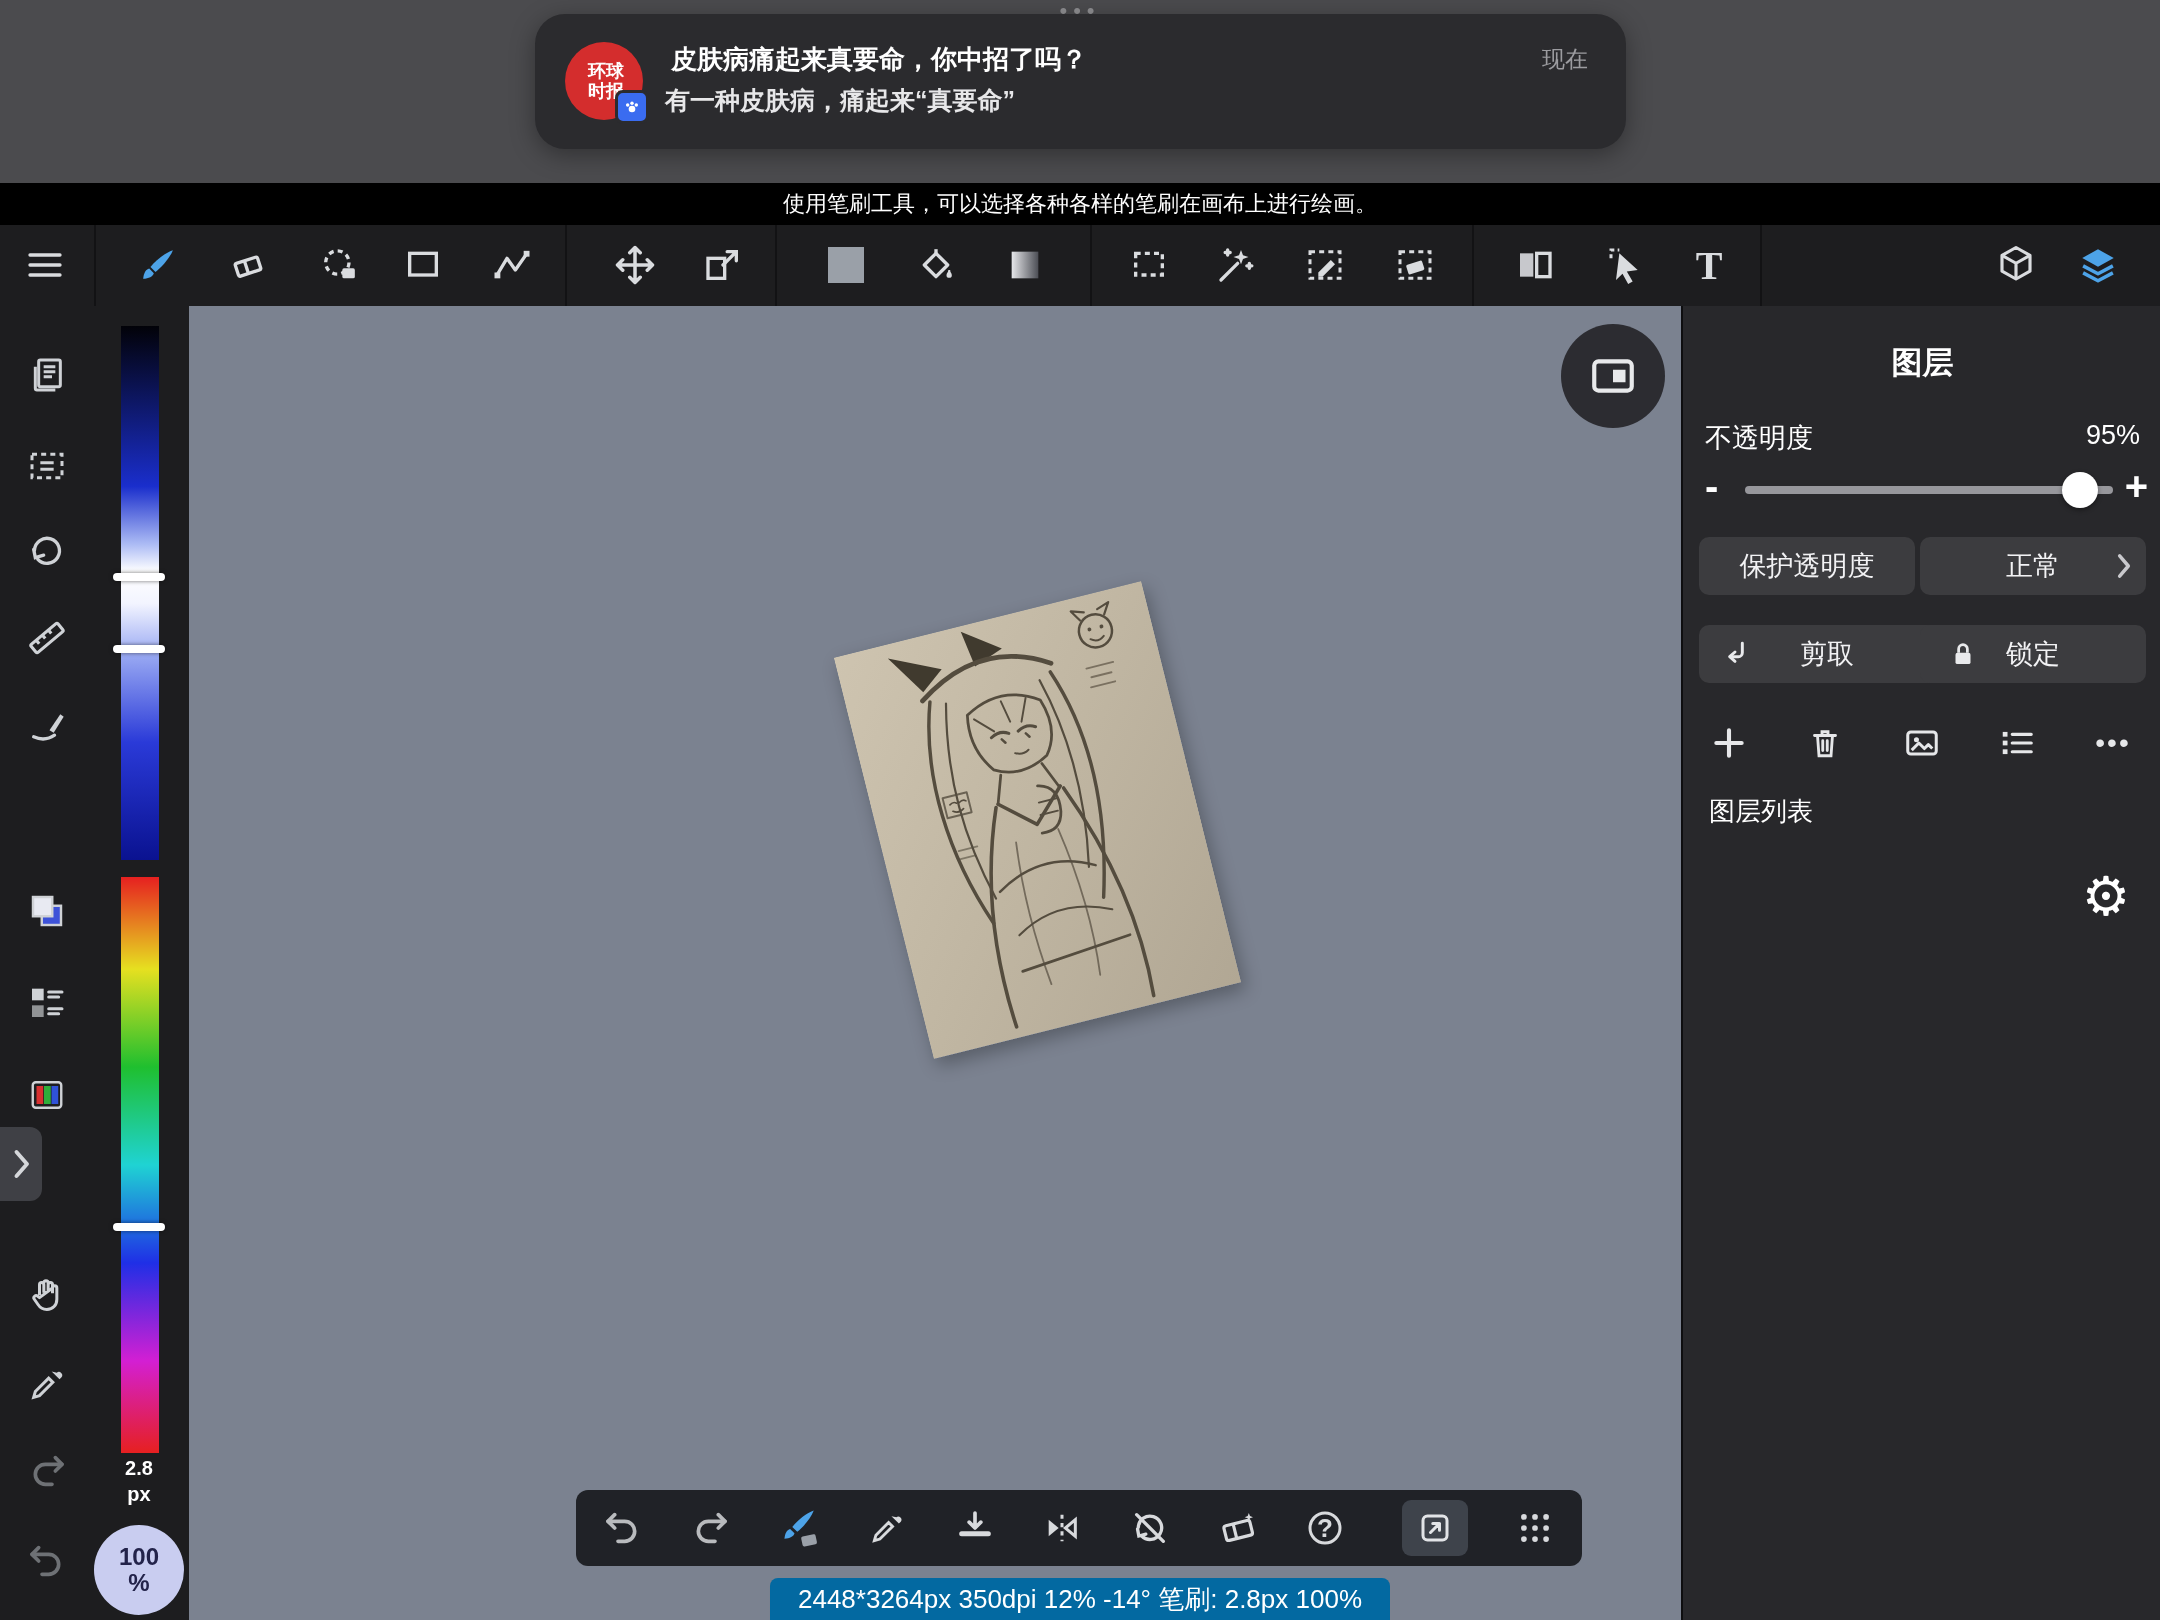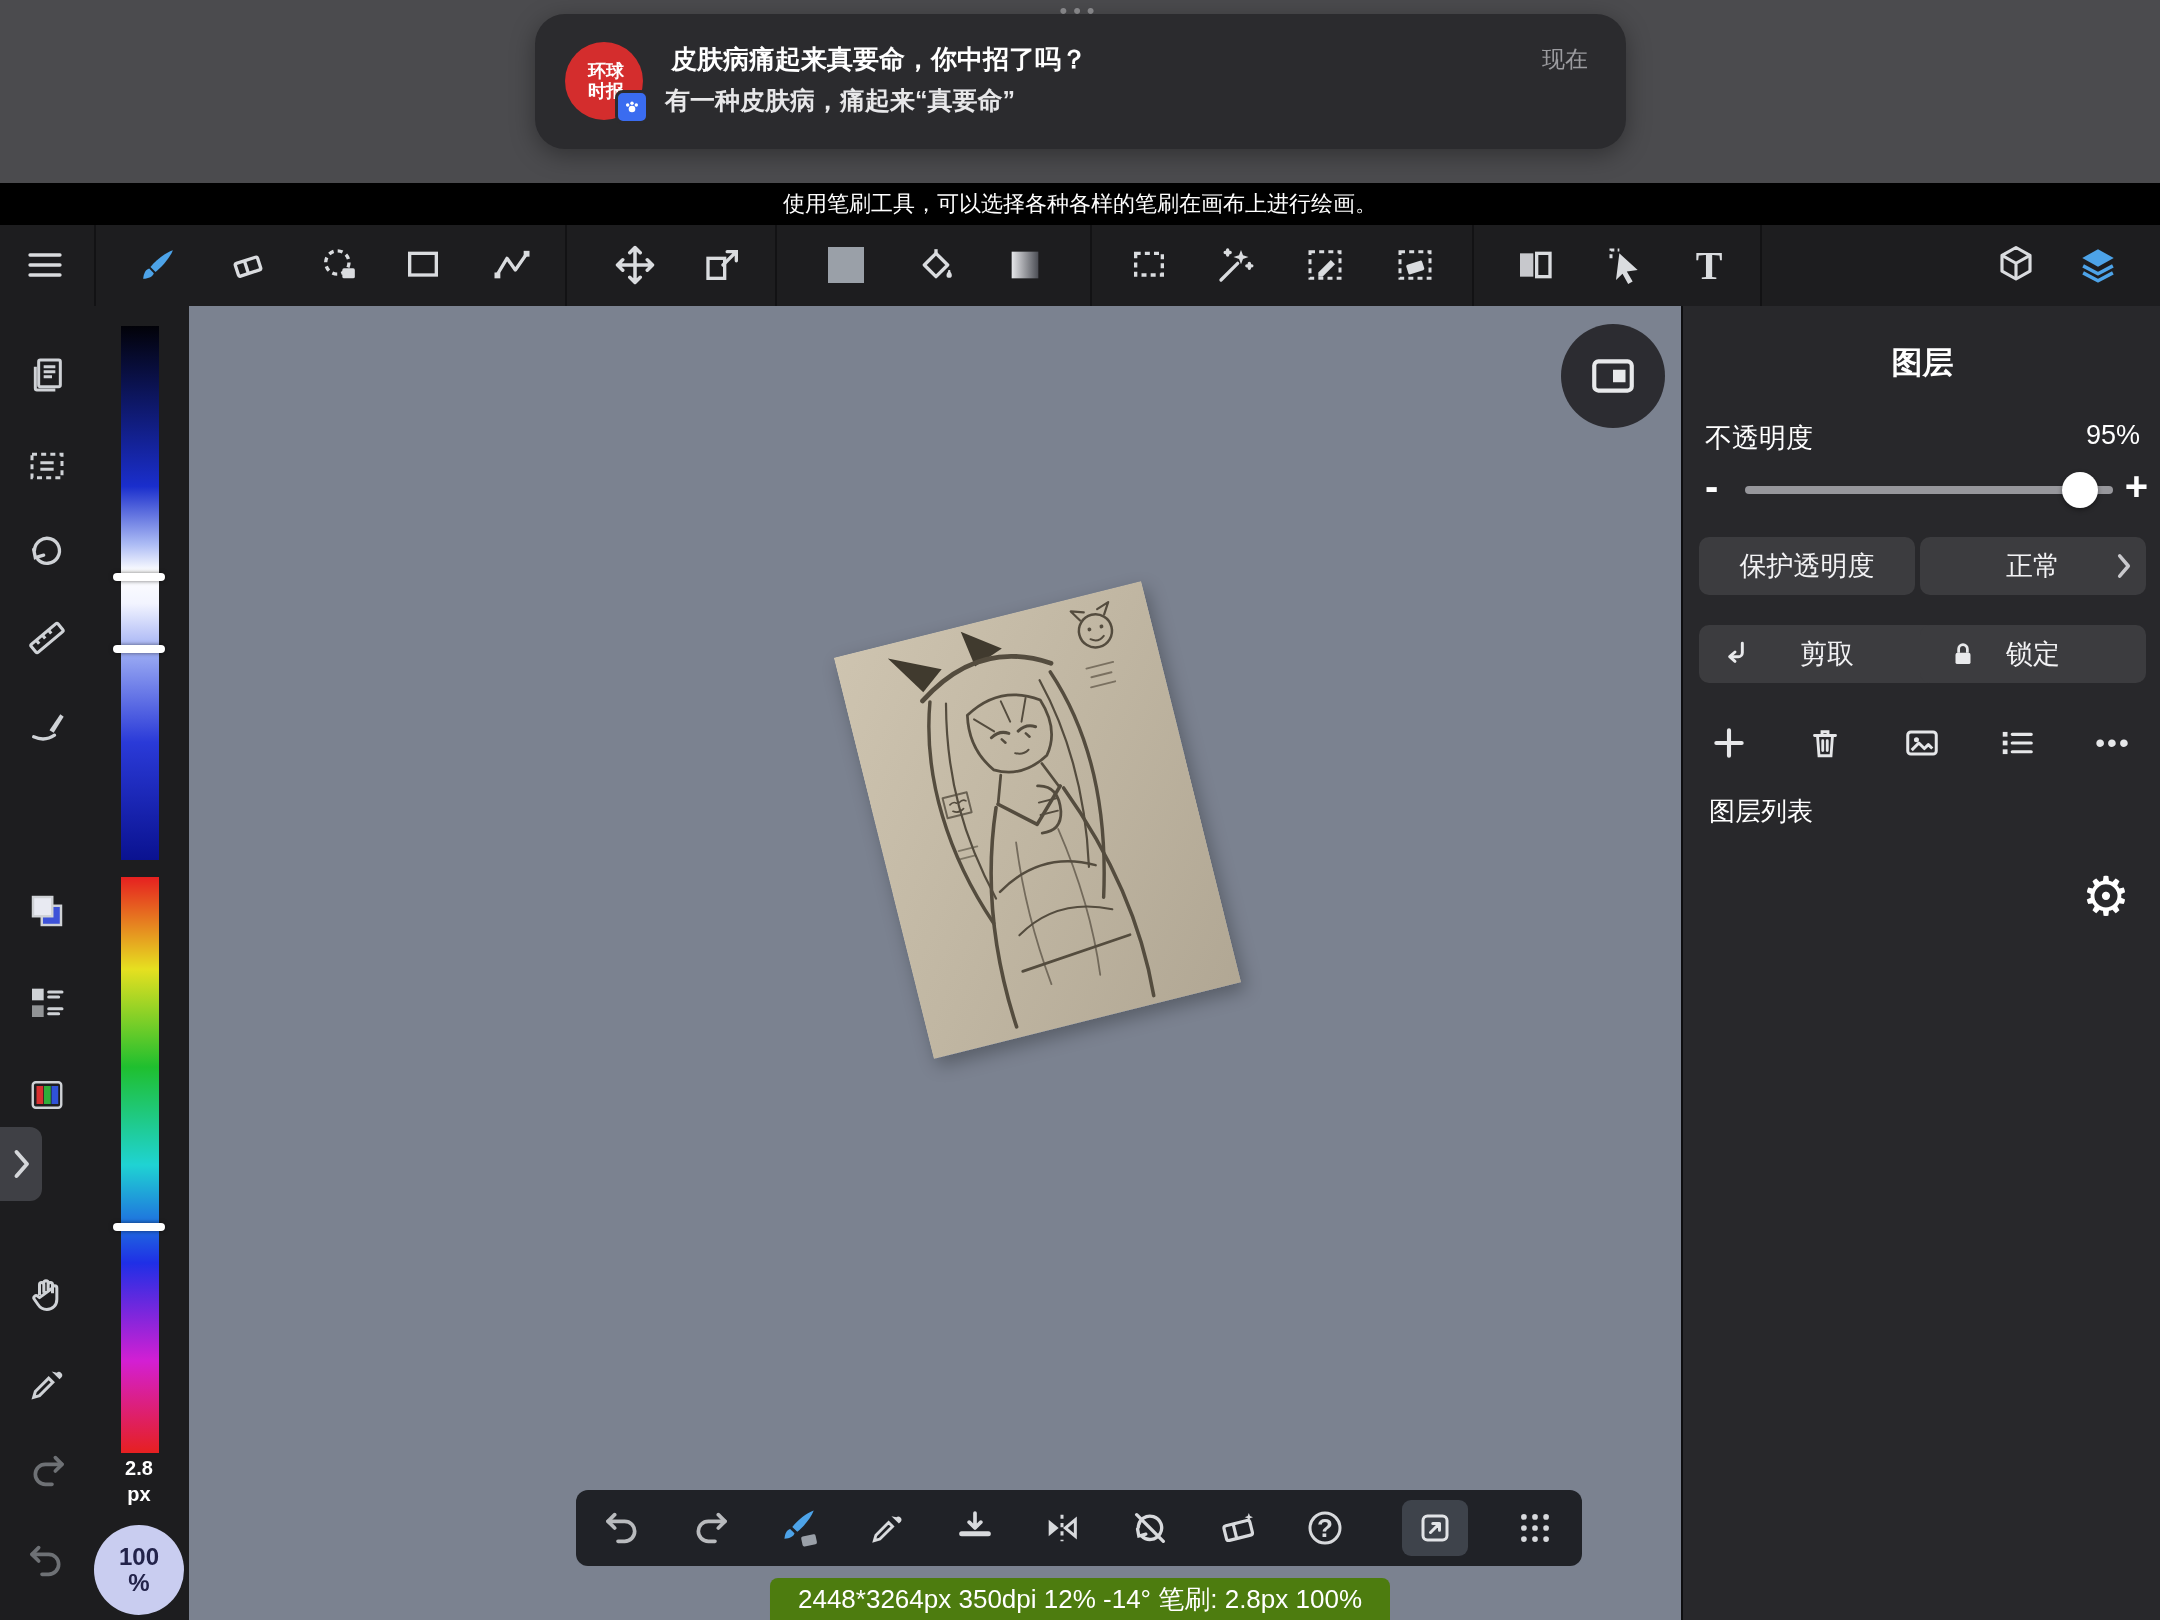--- a/index.html
+++ b/index.html
@@ -65,21 +65,21 @@
   .gear{position:absolute;left:395px;top:562px;width:56px;height:56px;display:flex;align-items:center;justify-content:center;font-size:54px;color:#fff;line-height:56px;}
 
   
   .bottom-bar{position:absolute;left:576px;top:1490px;width:1006px;height:76px;border-radius:12px;background:rgba(28,30,34,.96);}
   .bb{position:absolute;top:10px;width:56px;height:56px;display:flex;align-items:center;justify-content:center;color:#d8dadd;}
   .bb.dim{color:#b9bbbe;}
   .bb-btn{position:absolute;left:826px;top:10px;width:66px;height:56px;background:#3e434b;border-radius:9px;display:flex;align-items:center;justify-content:center;color:#e2e4e7;}
   .help-q{position:absolute;font-size:26px;font-weight:bold;color:#d8dadd;}
 
   .status-bar{position:absolute;left:1080px;bottom:0;transform:translateX(-50%);height:42px;line-height:42px;
-    background:#4d7c0f;color:#fff;font-size:26px;padding:0 28px;white-space:nowrap;border-radius:8px 8px 0 0;}
+    background:#0369a1;color:#fff;font-size:26px;padding:0 28px;white-space:nowrap;border-radius:8px 8px 0 0;}
   svg{display:block;}
 </style>
 </head>
 <body>
 
 <div class="stage">
 
   <svg width="0" height="0" style="position:absolute" aria-hidden="true">
     <defs>
       <linearGradient id="paper-g" x1="0" y1="0" x2="1" y2="1">

